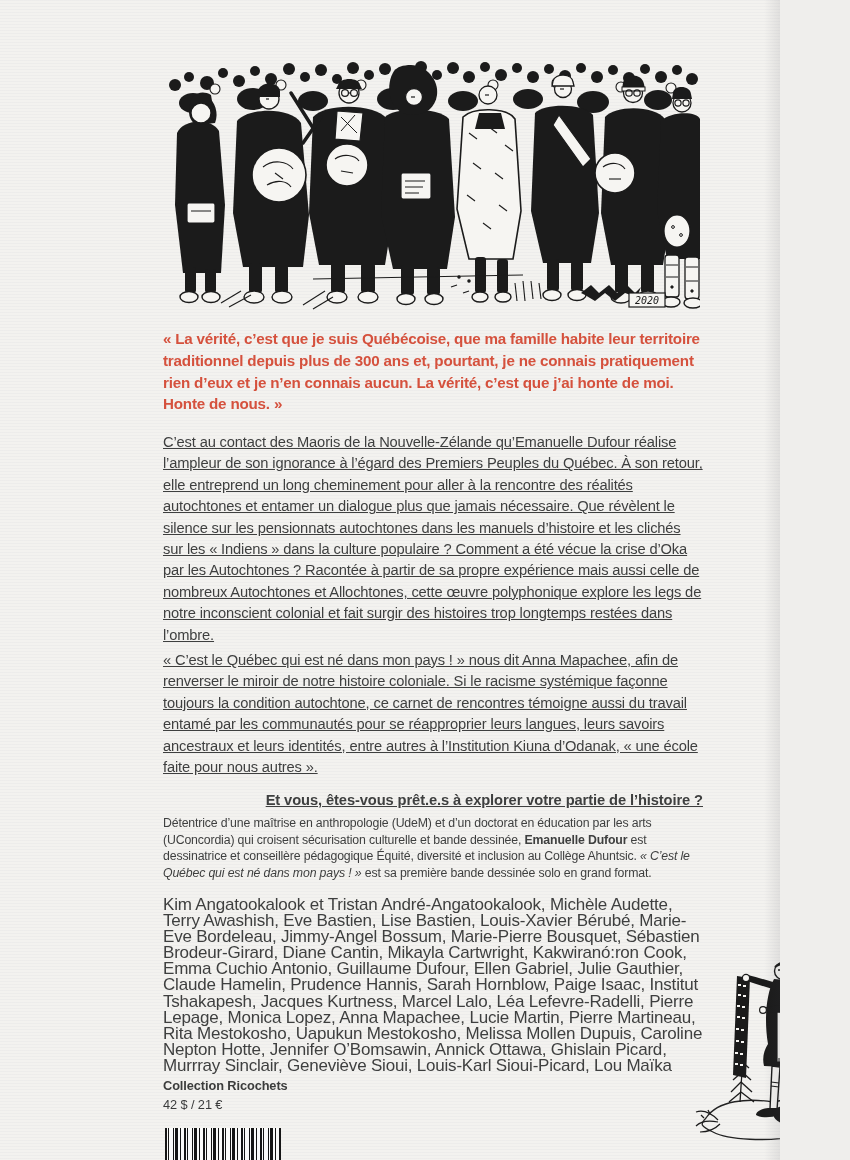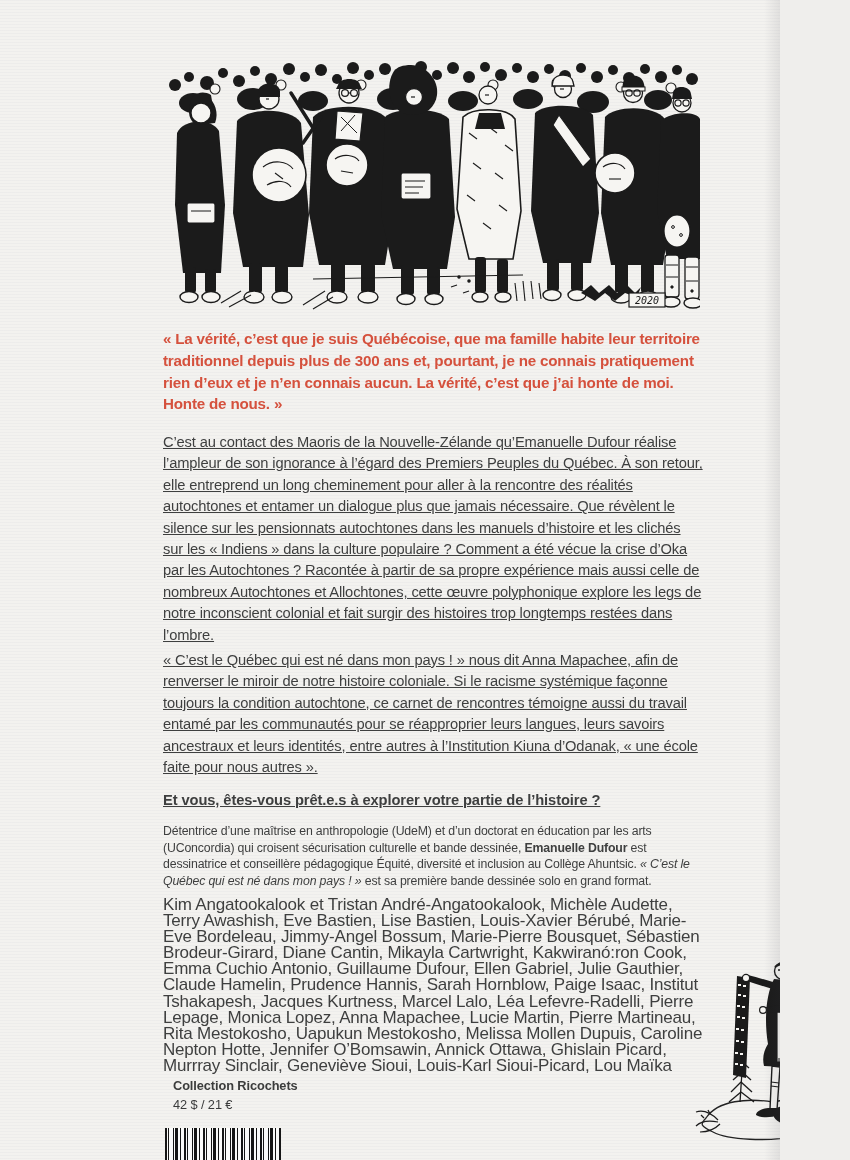--- a/index.html
+++ b/index.html
@@ -24,32 +24,32 @@
     left:163px;top:328px;width:548px;
     color:#d5513d;font-weight:700;font-size:15.2px;line-height:21.8px;
     letter-spacing:-.2px;
   }
   .body-text{
     left:163px;width:540px;color:#3e3f3f;
     font-size:14.7px;line-height:21.4px;letter-spacing:-.15px;text-decoration:underline;
   }
   .p1{top:432px;height:218px;overflow:hidden;}
   .p2{top:650px;height:132px;overflow:hidden;}
-  .question{top:790px;font-weight:600;letter-spacing:-.1px;}
+  .question{top:790px;font-weight:600;letter-spacing:-.1px;text-align:right;}
   .bio{
     left:163px;top:815px;width:545px;color:#3e3f3f;
-    font-size:12.3px;line-height:16.6px;letter-spacing:-.15px;height:80px;overflow:hidden;margin-top:8px;
+    font-size:12.3px;line-height:16.6px;letter-spacing:-.15px;height:80px;overflow:hidden;
   }
   .names{
     left:163px;top:897px;width:545px;color:#3e3f3f;
     font-size:17px;line-height:16.1px;letter-spacing:-.2px;height:178px;overflow:hidden;
   }
   .footer{
     left:163px;top:1077px;width:300px;color:#3b3c3c;
-    font-size:12.8px;line-height:18.5px;letter-spacing:-.1px;margin-left:10px;
+    font-size:12.8px;line-height:18.5px;letter-spacing:-.1px;
   }
   .footer .coll{font-weight:700;}
   .barcode{
     left:165px;top:1128px;width:116px;height:34px;
     background:repeating-linear-gradient(90deg,
       #161616 0 2px, #fbfbfa 2px 3px,
       #161616 3px 4px, #fbfbfa 4px 8px,
       #161616 8px 9px, #fbfbfa 9px 10px,
       #161616 10px 13px, #fbfbfa 13px 15px,
       #161616 15px 16px, #fbfbfa 16px 19px);

